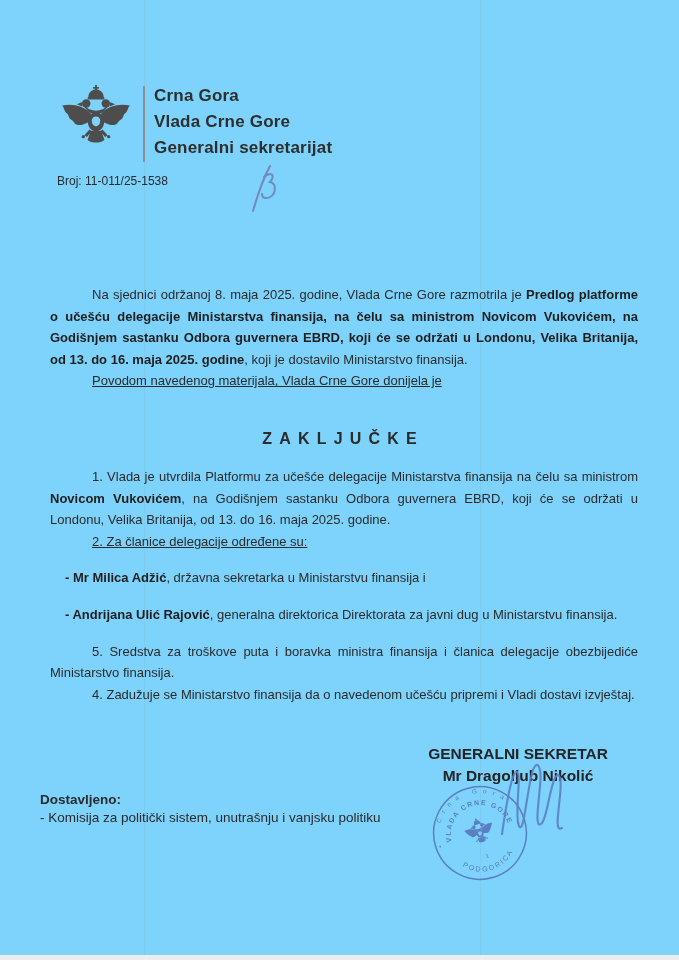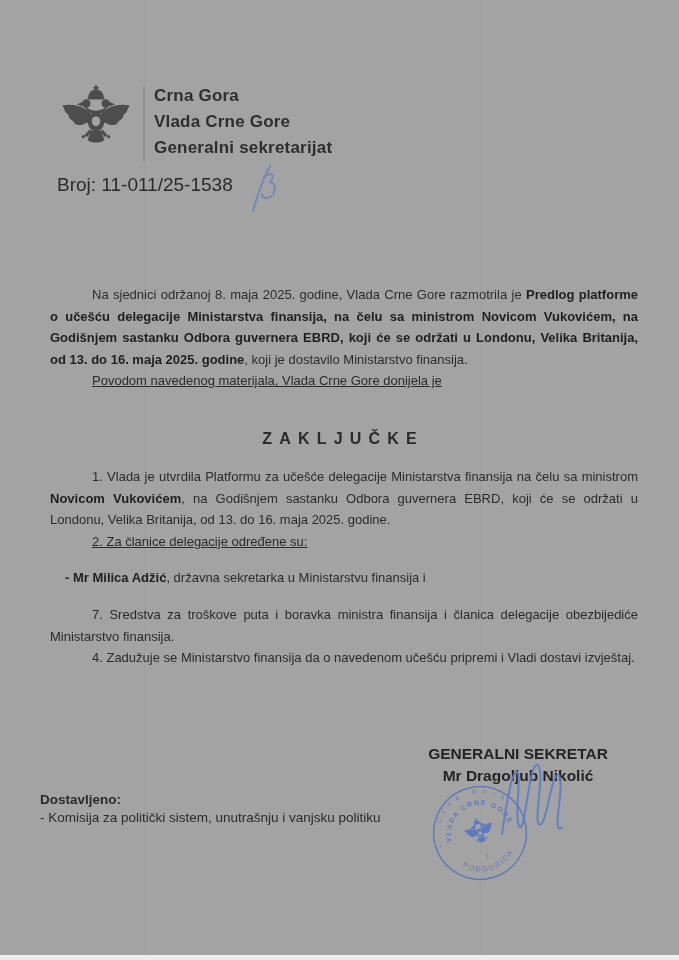--- a/index.html
+++ b/index.html
@@ -1,33 +1,33 @@
 <!DOCTYPE html>
 <html><head>
 <meta charset="utf-8">
 <style>
   html,body{margin:0;padding:0;background:#e8e8e8;}
   .page{
     position:relative;
     width:679px;height:960px;
-    background:#a3a3a3;
+    background:#7dd3fc;
     overflow:hidden;
     font-family:"Liberation Sans", sans-serif;
     color:#2b2b2b;
   }
   .fold-line{position:absolute;top:0;bottom:0;width:1px;background:rgba(110,110,110,0.07);}
   .bottom-strip{position:absolute;left:0;right:0;bottom:0;height:5px;background:#ededed;}
 
   
   .coat{position:absolute;left:57px;top:83px;width:78px;height:80px;}
   .hdr-sep{position:absolute;left:143px;top:86px;width:1.5px;height:76px;background:#8f8f8f;}
   .hdr-text{position:absolute;left:154px;top:83px;font-size:17px;font-weight:bold;line-height:26px;color:#2e2e2e;letter-spacing:0.2px;}
 
   
-  .broj{position:absolute;left:57px;top:174px;font-size:19px;}
+  .broj{position:absolute;left:57px;top:174px;font-size:12px;}
   .hand-num{position:absolute;left:247px;top:163px;width:32px;height:52px;}
   .place-date{position:absolute;right:38px;top:181px;font-size:15px;}
 
   
   .bodyblock{position:absolute;left:50px;width:588px;font-size:13px;line-height:21.6px;}
   .intro{top:284px;}
   p.just{margin:0;text-align:justify;text-indent:42px;}
   p.noindent{margin:15px;text-align:justify;text-indent:0;}
   p.indent-only{margin:0;text-indent:42px;text-decoration:underline;}
 
@@ -102,21 +102,22 @@
     <p class="just"><span>Na sjednici održanoj 8. maja 2025. godine, Vlada Crne Gore razmotrila je </span><b>Predlog platforme o učešću delegacije Ministarstva finansija, na čelu sa ministrom Novicom Vukovićem, na Godišnjem sastanku Odbora guvernera EBRD, koji će se održati u Londonu, Velika Britanija, od 13. do 16. maja 2025. godine</b><span>, koji je dostavilo Ministarstvo finansija.</span></p>
     <p class="indent-only">Povodom navedenog materijala, Vlada Crne Gore donijela je</p>
   </div>
 
   <div class="heading">ZAKLJUČKE</div>
 
   <div class="bodyblock conclusions">
     <p class="just"><span>1. Vlada je utvrdila Platformu za učešće delegacije Ministarstva finansija na čelu sa ministrom </span><b>Novicom Vukovićem</b><span>, na Godišnjem sastanku Odbora guvernera EBRD, koji će se održati u Londonu, Velika Britanija, od 13. do 16. maja 2025. godine.</span></p>
     <p class="indent-only">2. Za članice delegacije određene su:</p>
     <p class="noindent"><b>- Mr Milica Adžić</b><span>, državna sekretarka u Ministarstvu finansija i</span></p>
-    <p class="just">7. Sredstva za troškove puta i boravka ministra finansija i članica delegacije obezbijediće Ministarstvo finansija.</p>
+    <p class="noindent"><b>- Andrijana Ulić Rajović</b><span>, generalna direktorica Direktorata za javni dug u Ministarstvu finansija.</span></p>
+    <p class="just">5. Sredstva za troškove puta i boravka ministra finansija i članica delegacije obezbijediće Ministarstvo finansija.</p>
     <p class="just">4. Zadužuje se Ministarstvo finansija da o navedenom učešću pripremi i Vladi dostavi izvještaj.</p>
   </div>
 
   <div class="sig-block">
     <div>GENERALNI SEKRETAR</div>
     <div>Mr Dragoljub Nikolić</div>
   </div>
 
   <svg class="stamp" viewBox="0 0 120 120">
     <defs>

